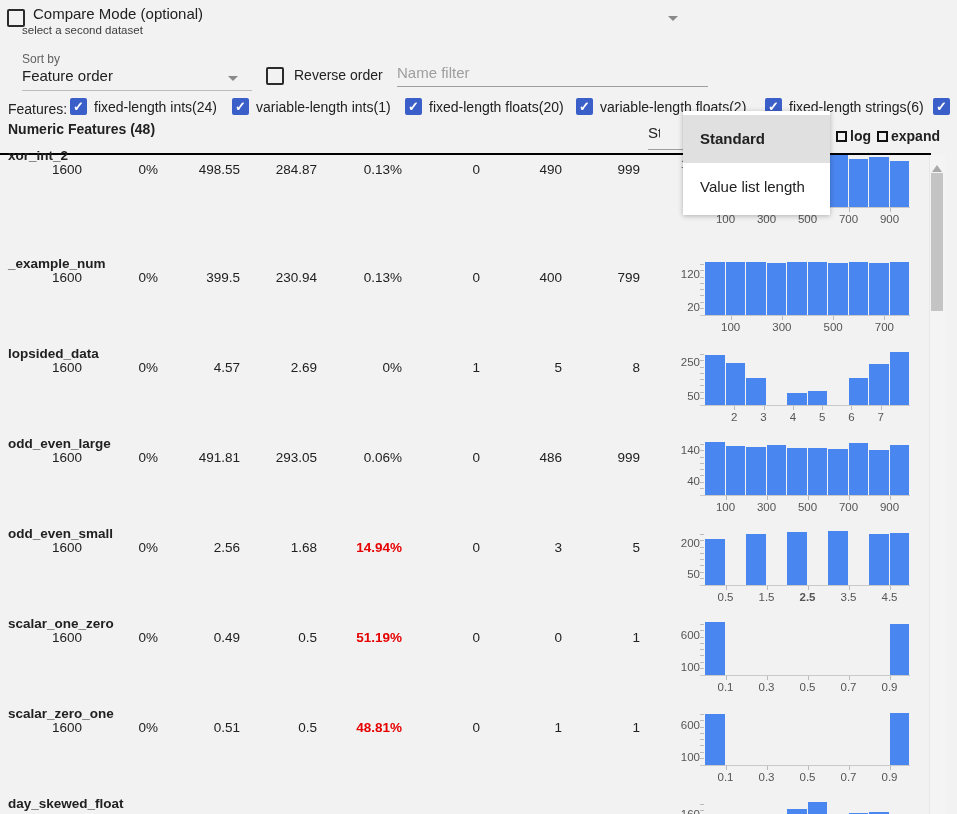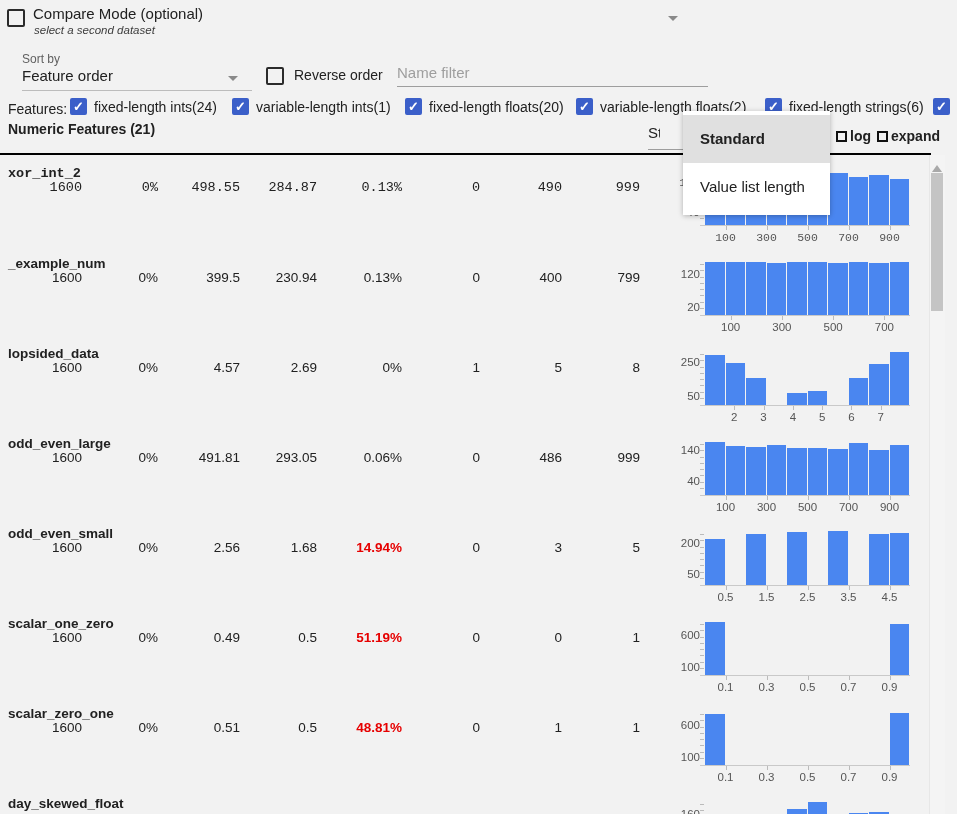--- a/index.html
+++ b/index.html
@@ -9,21 +9,21 @@
 
   
   .cb{width:17px;height:17px;box-sizing:border-box;border:2px solid #2b2b2b;border-radius:2px;
       display:inline-block;background:transparent;flex:0 0 auto;}
   .cb.checked{background:#3b5fc9;border-color:#3b5fc9;color:#fff;font-size:13px;line-height:14px;
       text-align:center;font-weight:bold;}
   .cb.big{width:18px;height:18px;}
 
   
   .cmp-title{left:33px;top:5px;font-size:15px;}
-  .cmp-sub{left:34px;top:24px;font-size:11.5px;color:#3c3c3c;font-style:italic;}
+  .cmp-sub{left:22px;top:24px;font-size:11.5px;color:#3c3c3c;}
   .txt-input{background:transparent;border:none;outline:none;font-family:"Liberation Sans",sans-serif;
       font-size:15px;color:#9e9e9e;padding:0 0 5px 0;}
   .txt-input::placeholder{color:#9e9e9e;opacity:1;}
   #compare-input{left:196px;top:6px;width:487px;border-bottom:1px dashed #bcbcbc;}
   #name-filter{left:397px;top:64px;width:311px;border-bottom:1px solid #9e9e9e;}
   .arrow{width:0;height:0;border-left:5px solid transparent;border-right:5px solid transparent;
       border-top:5px solid #8a8a8a;}
 
   
   .sort-label{left:22px;top:52px;font-size:12px;color:#616161;}
@@ -119,39 +119,39 @@
       </div>
       <div class="fitem" style="left: 765px;">
         <span class="cb checked">✓</span>
         <span class="flabel">fixed-length strings(6)</span>
       </div>
       <div class="fitem" style="left: 933px;">
         <span class="cb checked">✓</span>
       </div>
     </div>
 
-  <div class="abs nf-title">Numeric Features (21)</div>
+  <div class="abs nf-title">Numeric Features (48)</div>
   <div class="abs hline"></div>
   <div class="abs sel-clip">
     <span>Standard</span>
   </div>
   <div class="abs sel-underline"></div>
   <div id="toggles" class="abs">
       <span class="tgl">
         <span class="tbox"></span>
         <span class="tlabel">log</span>
       </span>
       <span class="tgl">
         <span class="tbox"></span>
         <span class="tlabel">expand</span>
       </span>
     </div>
 
   <div id="rows">
-      <div class="frow" style="top: 163px; font-family: Liberation Mono, monospace;">
+      <div class="frow" style="top: 145px;">
         <div class="fname">xor_int_2</div>
         <div class="stats-grid vals">
           <div class="vcell">1600</div>
           <div class="vcell">0%</div>
           <div class="vcell">498.55</div>
           <div class="vcell">284.87</div>
           <div class="vcell">0.13%</div>
           <div class="vcell">0</div>
           <div class="vcell">490</div>
           <div class="vcell">999</div>
@@ -358,21 +358,21 @@
             <div class="bar" style="left: 20%; width: calc(10% - 1px); height: 51.0222px;"></div>
             <div class="bar" style="left: 40%; width: calc(10% - 1px); height: 53.0963px;"></div>
             <div class="bar" style="left: 60%; width: calc(10% - 1px); height: 54.3407px;"></div>
             <div class="bar" style="left: 80%; width: calc(10% - 1px); height: 51.2296px;"></div>
             <div class="bar" style="left: 90%; width: calc(10% - 1px); height: 52.2667px;"></div>
             <div class="xmt" style="left: 10%;"></div>
             <div class="xlab" style="left: 10%;">0.5</div>
             <div class="xmt" style="left: 30%;"></div>
             <div class="xlab" style="left: 30%;">1.5</div>
             <div class="xmt" style="left: 50%;"></div>
-            <div class="xlab" style="left: 50%;">2.5</div>
+            <div class="xlab" style="left: 50%; font-weight: bold;">2.5</div>
             <div class="xmt" style="left: 70%;"></div>
             <div class="xlab" style="left: 70%;">3.5</div>
             <div class="xmt" style="left: 90%;"></div>
             <div class="xlab" style="left: 90%;">4.5</div>
           </div>
         </div>
       </div>
       <div class="frow" style="top: 613px;">
         <div class="fname">scalar_one_zero</div>
         <div class="stats-grid vals">

